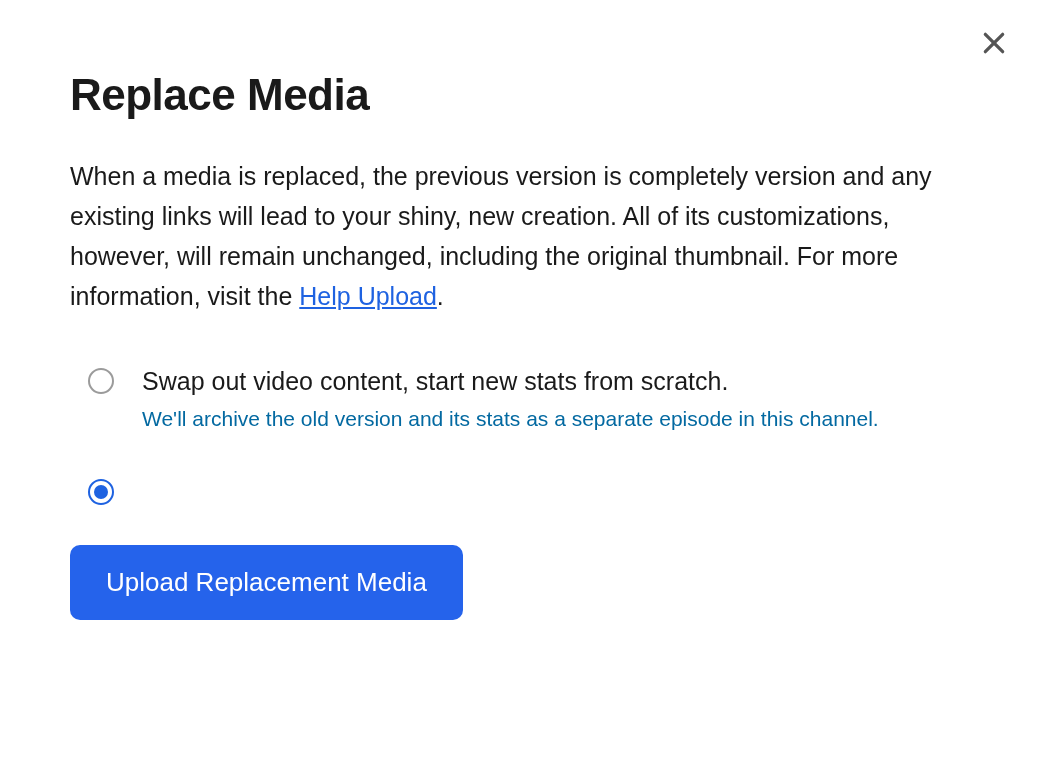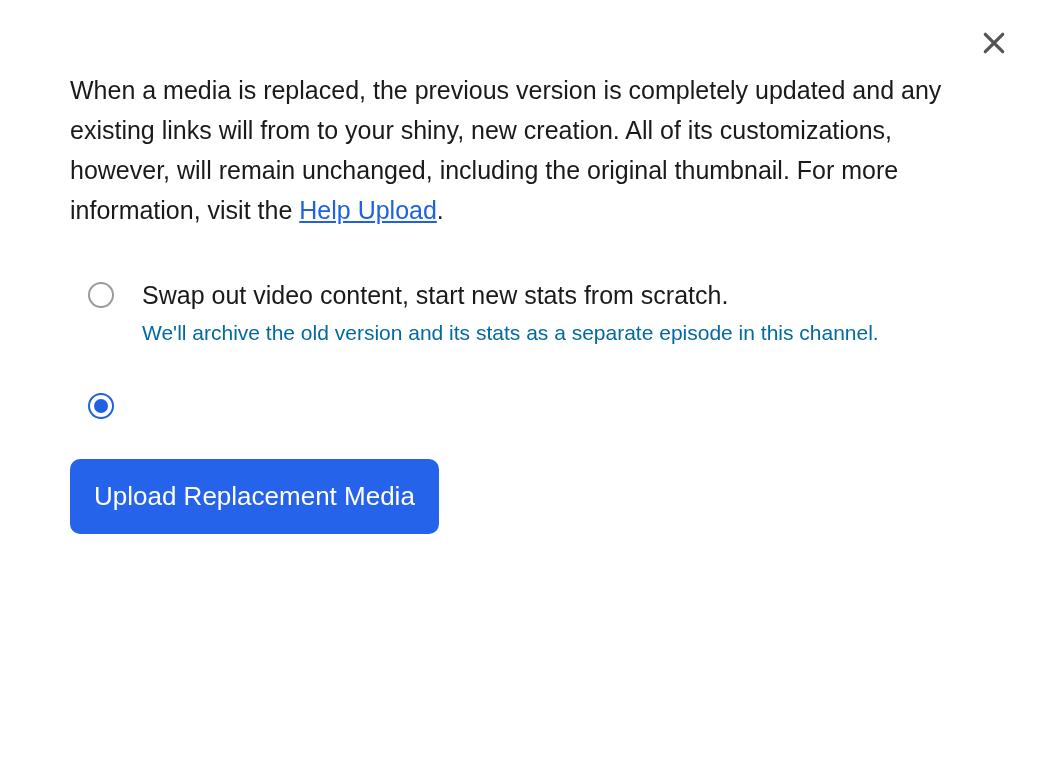--- a/index.html
+++ b/index.html
@@ -104,41 +104,42 @@
       line-height: 1.5;
       color: #0369a1;
     }
     .upload-btn {
       background: #2563eb;
       color: #fff;
       border: none;
       border-radius: 10px;
       font-size: 26px;
       font-weight: 400;
-      padding: 22px 24px;
+      padding: 22px 36px;
       cursor: pointer;
       font-family: inherit;
     }
   </style>
 </head>
 <body>
 
 <button class="close-btn">
   <span>
     <svg viewBox="0 0 24 24" fill="none">
       <line x1="4" y1="4" x2="20" y2="20"></line>
       <line x1="20" y1="4" x2="4" y2="20"></line>
     </svg>
   </span>
 </button>
 
 <div class="content">
+  <h1 class="title">Replace Media</h1>
 
   <p class="description">
-    <span>When a media is replaced, the previous version is completely updated and any existing links will from to your shiny, new creation. All of its customizations, however, will remain unchanged, including the original thumbnail. For more information, visit the </span><a href="#">Help Upload</a><span>.</span>
+    <span>When a media is replaced, the previous version is completely version and any existing links will lead to your shiny, new creation. All of its customizations, however, will remain unchanged, including the original thumbnail. For more information, visit the </span><a href="#">Help Upload</a><span>.</span>
   </p>
 
   <div class="options">
 
     <div class="option">
       <div class="radio"></div>
       <div class="option-text">
         <div class="option-label">Swap out video content, start new stats from scratch.</div>
         <div class="option-sub">We'll archive the old version and its stats as a separate episode in this channel.</div>
       </div>

